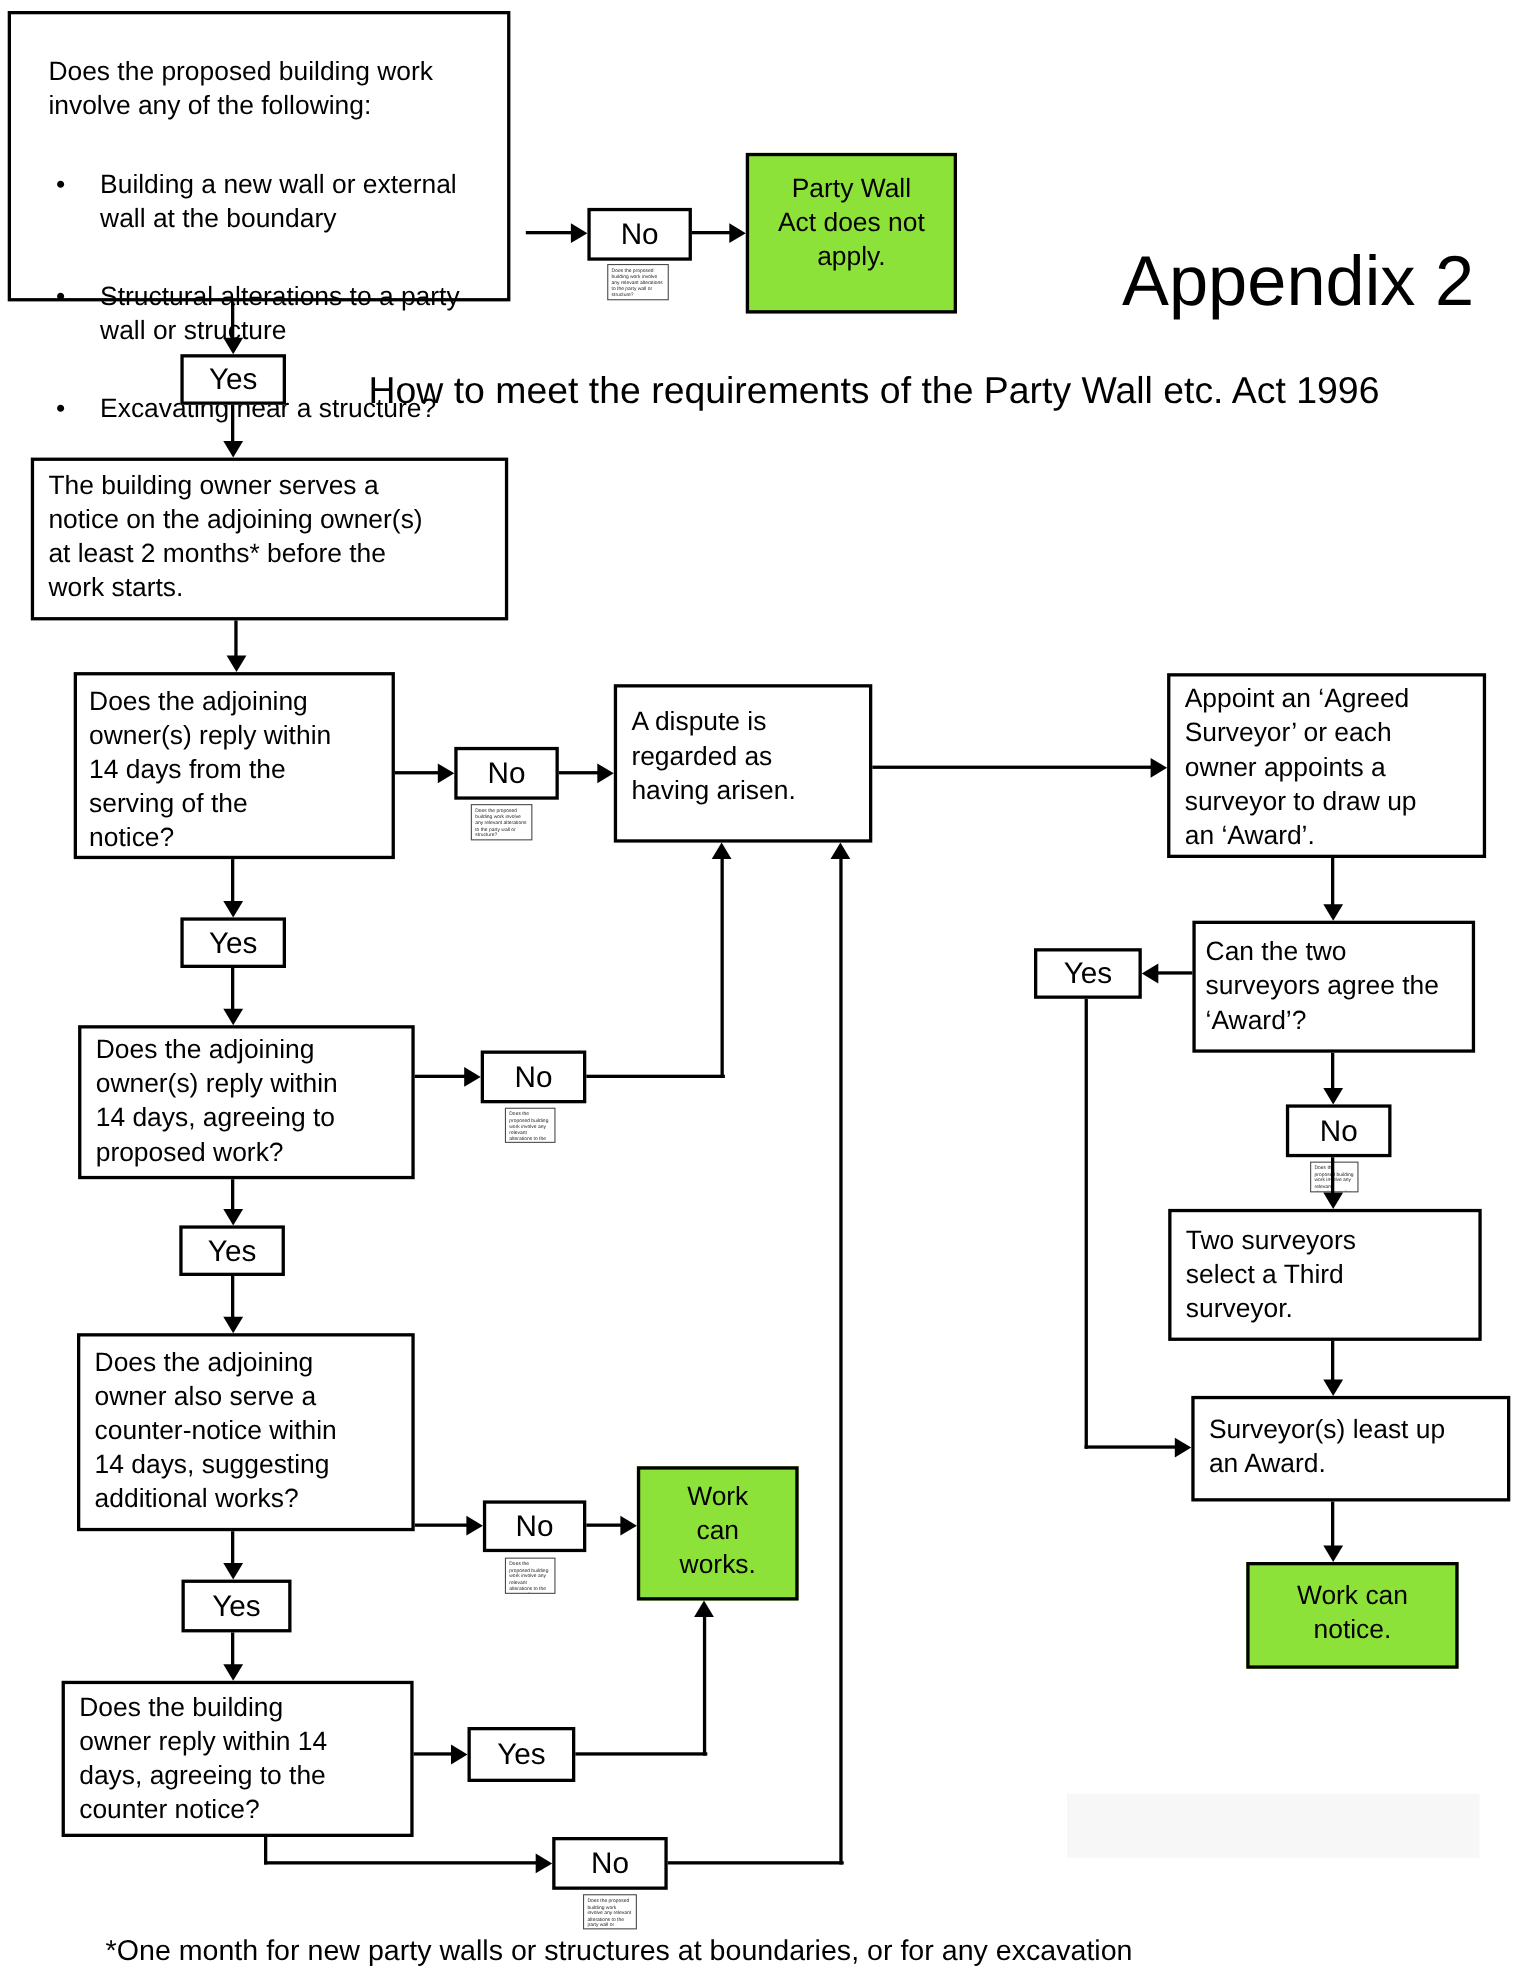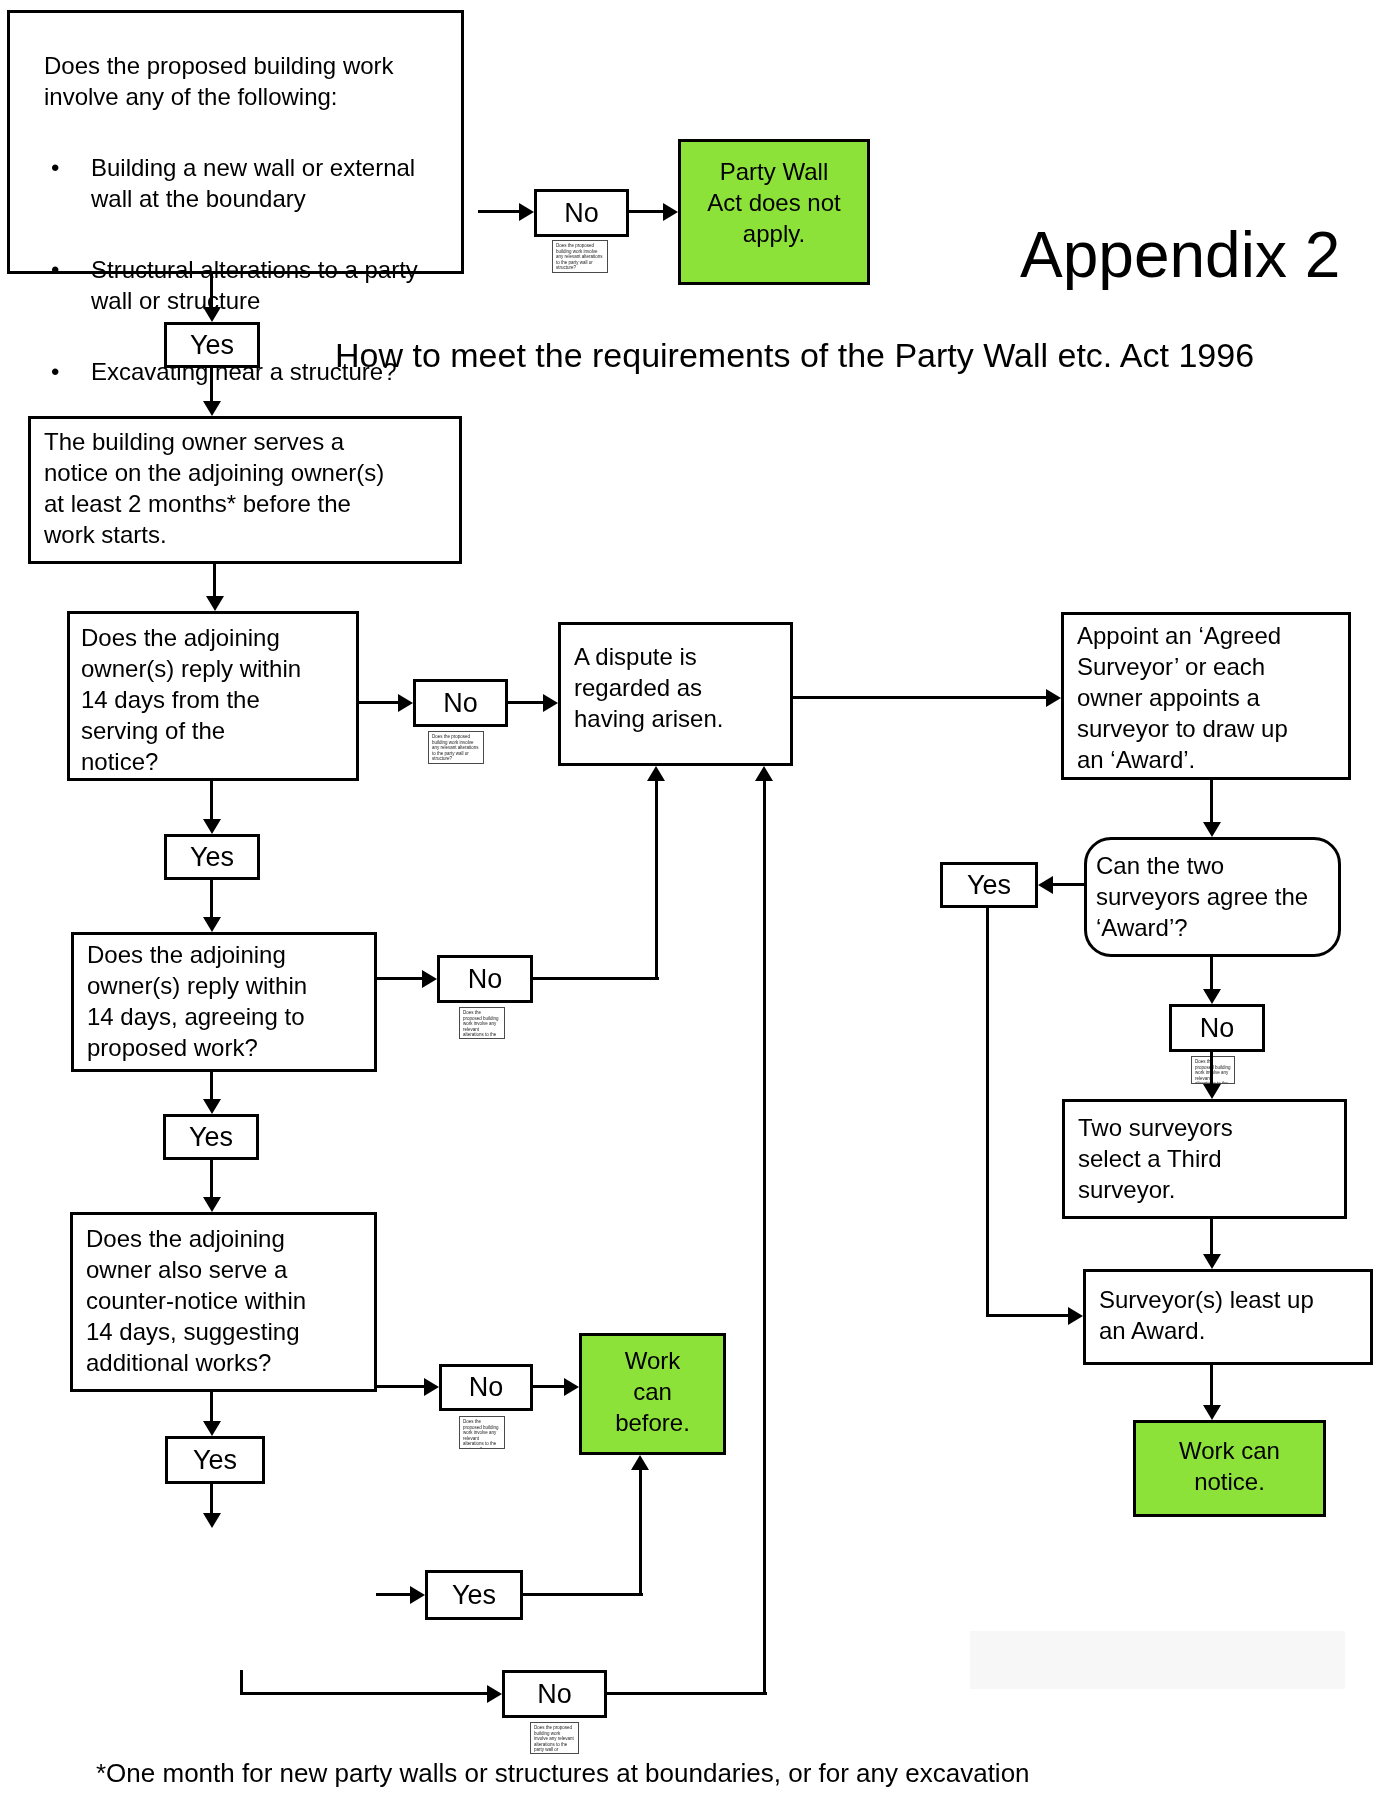--- a/index.html
+++ b/index.html
@@ -77,21 +77,21 @@
   <div class="tinybox" style="left:428px;top:731px;width:56px;height:33px;">Does the proposed building work involve any relevant alterations to the party wall or structure?</div>
   <div class="node" style="left:558px;top:622px;width:235px;height:144px;padding-top:16px;">A dispute is
 regarded as
 having arisen.</div>
 
   <div class="node" style="left:1061px;top:612px;width:290px;height:168px;padding-top:5px;">Appoint an ‘Agreed
 Surveyor’ or each
 owner appoints a
 surveyor to draw up
 an ‘Award’.</div>
-  <div class="node" style="left:1084px;top:837px;width:257px;height:120px;padding:10px 9px;border-radius:27px;">Can the two
+  <div class="node" style="left:1084px;top:837px;width:257px;height:120px;padding:10px 9px;">Can the two
 surveyors agree the
 ‘Award’?</div>
   <div class="node lbl" style="left:940px;top:862px;width:98px;height:46px;">Yes</div>
   <div class="node lbl" style="left:1169px;top:1004px;width:96px;height:48px;">No</div>
   <div class="tinybox" style="left:1191px;top:1056px;width:44px;height:28px;">Does the proposed building work involve any relevant alterations to the party wall or structure?</div>
   <div class="node" style="left:1062px;top:1099px;width:285px;height:120px;padding-top:10px;">Two surveyors
 select a Third
 surveyor.</div>
   <div class="node" style="left:1083px;top:1269px;width:290px;height:96px;padding-top:12px;">Surveyor(s) least up
 an Award.</div>
@@ -109,23 +109,27 @@
   <div class="node lbl" style="left:163px;top:1114px;width:96px;height:46px;">Yes</div>
   <div class="node" style="left:70px;top:1212px;width:307px;height:180px;">Does the adjoining
 owner also serve a
 counter-notice within
 14 days, suggesting
 additional works?</div>
   <div class="node lbl" style="left:439px;top:1364px;width:94px;height:47px;">No</div>
   <div class="tinybox" style="left:459px;top:1416px;width:46px;height:33px;">Does the proposed building work involve any relevant alterations to the party wall or structure?</div>
   <div class="node green" style="left: 579px; top: 1333px; width: 147px; height: 122px; padding-top: 9px; background: rgb(140, 226, 56);">Work
 can
-before.</div>
+works.</div>
 
   <div class="node lbl" style="left:165px;top:1436px;width:100px;height:48px;">Yes</div>
+  <div class="node" style="left:56px;top:1528px;width:320px;height:142px;padding-top:6px;">Does the building
+owner reply within 14
+days, agreeing to the
+counter notice?</div>
   <div class="node lbl" style="left:425px;top:1570px;width:98px;height:50px;">Yes</div>
   <div class="node lbl" style="left:502px;top:1670px;width:105px;height:48px;">No</div>
   <div class="tinybox" style="left:530px;top:1722px;width:49px;height:32px;">Does the proposed building work involve any relevant alterations to the party wall or structure?</div>
 
   <div id="footnote">*One month for new party walls or structures at boundaries, or for any excavation</div>
 
   <div class="h" style="left:478px;top:210px;width:42px;height:3px;"></div>
   <div class="ah r" style="left:519px;top:203px;"></div>
   <div class="h" style="left:629px;top:210px;width:36px;height:3px;"></div>
   <div class="ah r" style="left:663px;top:203px;"></div>

